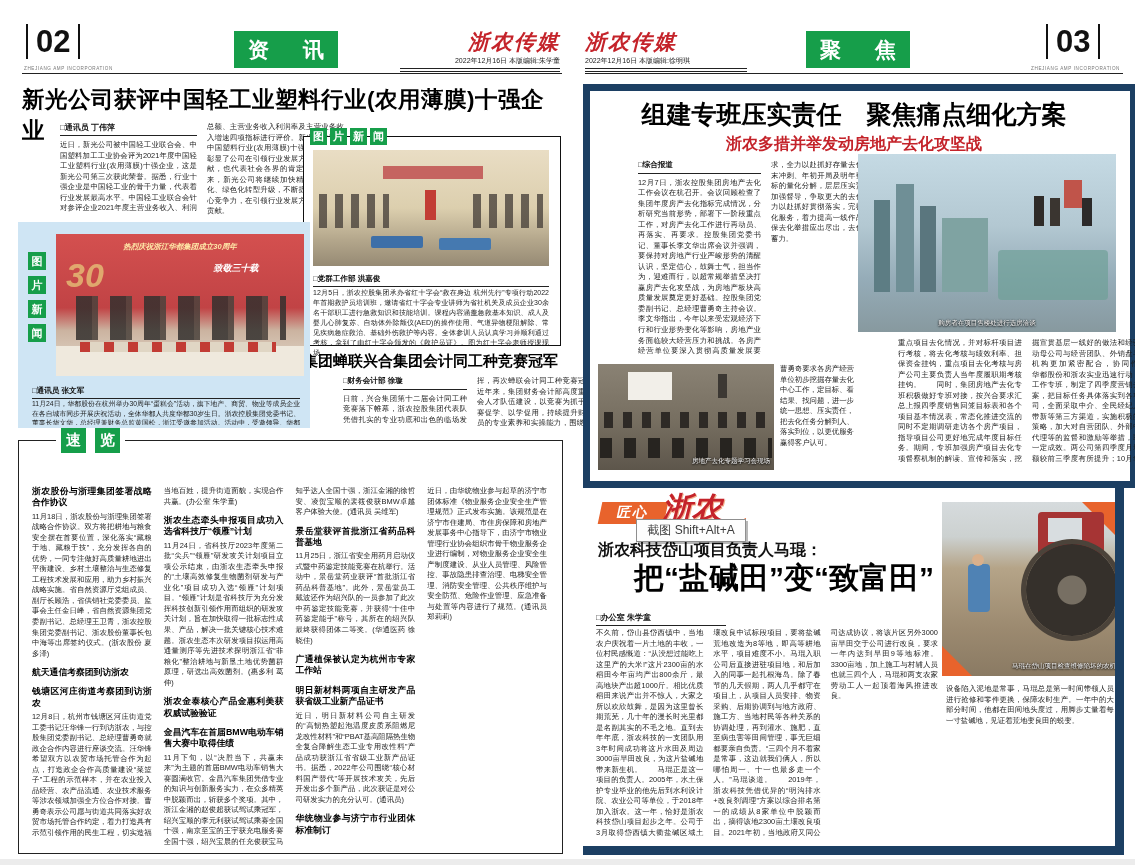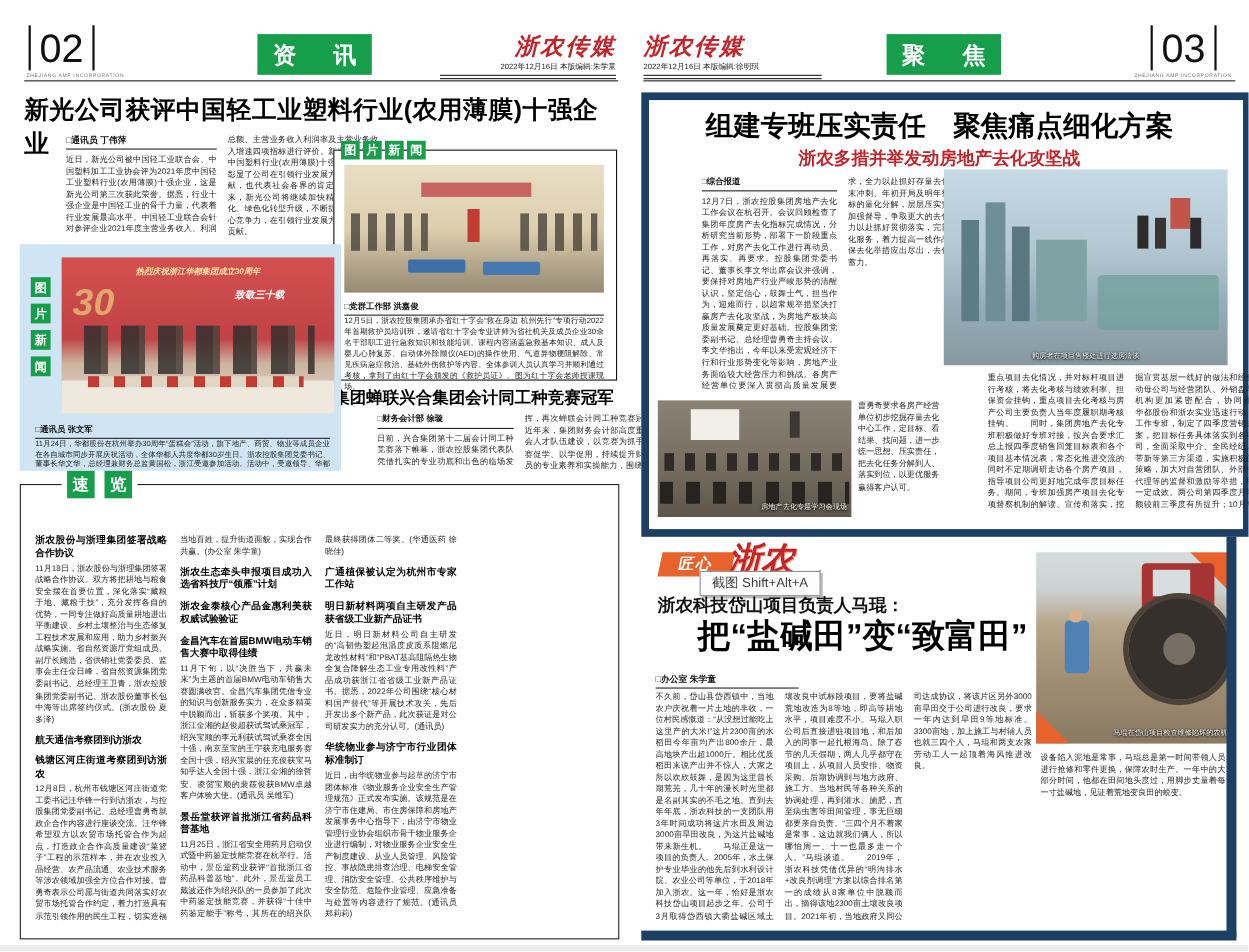--- a/index.html
+++ b/index.html
@@ -18,21 +18,21 @@
   .itm-t{font-weight:bold;font-size:8.8px;line-height:1.3;margin:8px 0 3px;color:#000;}
   .itm-t:first-child{margin-top:0;}
   .gsq{display:inline-flex;align-items:center;justify-content:center;
        background:var(--green);color:#fff;font-weight:bold;}
   .cap{position:absolute;color:#fff;font-size:6.5px;
        text-shadow:0 0 2px #000,0 1px 2px #000;white-space:nowrap;}
   .masthead{color:var(--red);font-family:"Liberation Serif",serif;
             font-weight:bold;font-style:italic;font-size:21px;letter-spacing:2px;}
   .dateline{font-size:7px;color:#222;}
   .dbl{border-top:1px solid #222;border-bottom:1px solid #222;height:2px;}
-  .pgnum{font-size:36px;font-weight:400;color:#111;line-height:1;
+  .pgnum{font-size:31px;font-weight:700;color:#111;line-height:1;
          border-left:2px solid #111;border-right:2px solid #111;padding:0 8px;}
   .pgsub{font-size:4.6px;color:#777;letter-spacing:0.6px;}
   .secbox{background:var(--green);color:#fff;font-weight:bold;font-size:21px;
           display:flex;align-items:center;justify-content:center;letter-spacing:14px;
           padding-left:14px;}
   .photo{overflow:hidden;}
   .tri{width:0;height:0;}
 </style>
 </head>
 <body>
@@ -104,20 +104,21 @@
   <span class="gsq" style="width:25px;height:25px;font-size:15px;">速</span>
   <span class="gsq" style="width:25px;height:25px;font-size:15px;">览</span>
 </div>
 <div class="abs bt cols4" style="left:32px;top:470px;width:515px;height:370px;">
   <div class="itm-t">浙农股份与浙理集团签署战略合作协议</div>
   <div>11月18日，浙农股份与浙理集团签署战略合作协议。双方将把耕地与粮食安全摆在首要位置，深化落实“藏粮于地、藏粮于技”，充分发挥各自的优势，一同专注做好高质量耕地进出平衡建设、乡村土壤整治与生态修复工程技术发展和应用，助力乡村振兴战略实施。省自然资源厅党组成员、副厅长顾浩，省供销社党委委员、监事会主任金日峰，省自然资源集团党委副书记、总经理王卫青，浙农控股集团党委副书记、浙农股份董事长包中海等出席签约仪式。(浙农股份 夏多泽)</div>
   <div class="itm-t">航天通信考察团到访浙农</div>
   <div class="itm-t">钱塘区河庄街道考察团到访浙农</div>
   <div>12月8日，杭州市钱塘区河庄街道党工委书记汪华锋一行到访浙农，与控股集团党委副书记、总经理曹勇奇就政企合作内容进行座谈交流。汪华锋希望双方以农贸市场托管合作为起点，打造政企合作高质量建设“菜篮子”工程的示范样本，并在农业投入品经营、农产品流通、农业技术服务等涉农领域加强全方位合作对接。曹勇奇表示公司愿与街道共同落实好农贸市场托管合作约定，着力打造具有示范引领作用的民生工程，切实造福当地百姓，提升街道面貌，实现合作共赢。(办公室 朱学童)</div>
   <div class="itm-t">浙农生态牵头申报项目成功入选省科技厅“领雁”计划</div>
+  <div>11月24日，省科技厅2023年度第二批“尖兵”“领雁”研发攻关计划项目立项公示结束，由浙农生态牵头申报的“土壤高效修复生物菌剂研发与产业化”项目成功入选“领雁”计划项目。“领雁”计划是省科技厅为充分发挥科技创新引领作用而组织的研发攻关计划，旨在加快取得一批标志性成果、产品，解决一批关键核心技术难题。浙农生态本次研发项目拟运用高通量测序等先进技术探明浙江省“非粮化”整治耕地与新垦土地优势菌群原理，研选出高效菌剂。(惠多利 葛伸)</div>
   <div class="itm-t">浙农金泰核心产品金惠利美获权威试验验证</div>
   <div class="itm-t">金昌汽车在首届BMW电动车销售大赛中取得佳绩</div>
   <div>11月下旬，以“决胜当下，共赢未来”为主题的首届BMW电动车销售大赛圆满收官。金昌汽车集团凭借专业的知识与创新服务实力，在众多精英中脱颖而出，斩获多个奖项。其中，浙江金湘的赵俊超获试驾试乘冠军，绍兴宝顺的李元利获试驾试乘赛全国十强，南京至宝的王宇获充电服务赛全国十强，绍兴宝晨的任充俊获宝马知乎达人全国十强，浙江金湘的徐哲安、凌贺宝顺的裴筱俊获BMW卓越客户体验大使。(通讯员 吴维军)</div>
   <div class="itm-t">景岳堂获评首批浙江省药品科普基地</div>
   <div>11月25日，浙江省安全用药月启动仪式暨中药鉴定技能竞赛在杭举行。活动中，景岳堂药业获评“首批浙江省药品科普基地”。此外，景岳堂员工戴波还作为绍兴队的一员参加了此次中药鉴定技能竞赛，并获得“十佳中药鉴定能手”称号，其所在的绍兴队最终获得团体二等奖。(华通医药 徐晓佳)</div>
   <div class="itm-t">广通植保被认定为杭州市专家工作站</div>
   <div class="itm-t">明日新材料两项自主研发产品获省级工业新产品证书</div>
   <div>近日，明日新材料公司自主研发的“高韧热塑起泡温度皮质系阻燃尼龙改性材料”和“PBAT基高阻隔热生物全复合降解生态工业专用改性料”产品成功获浙江省省级工业新产品证书。据悉，2022年公司围绕“核心材料国产替代”等开展技术攻关，先后开发出多个新产品，此次获证是对公司研发实力的充分认可。(通讯员)</div>
   <div class="itm-t">华统物业参与济宁市行业团体标准制订</div>
   <div>近日，由华统物业参与起草的济宁市团体标准《物业服务企业安全生产管理规范》正式发布实施。该规范是在济宁市住建局、市住房保障和房地产发展事务中心指导下，由济宁市物业管理行业协会组织市骨干物业服务企业进行编制，对物业服务企业安全生产制度建设、从业人员管理、风险管控、事故隐患排查治理、电梯安全管理、消防安全管理、公共秩序维护与安全防范、危险作业管理、应急准备与处置等内容进行了规范。(通讯员 郑莉莉)</div>

